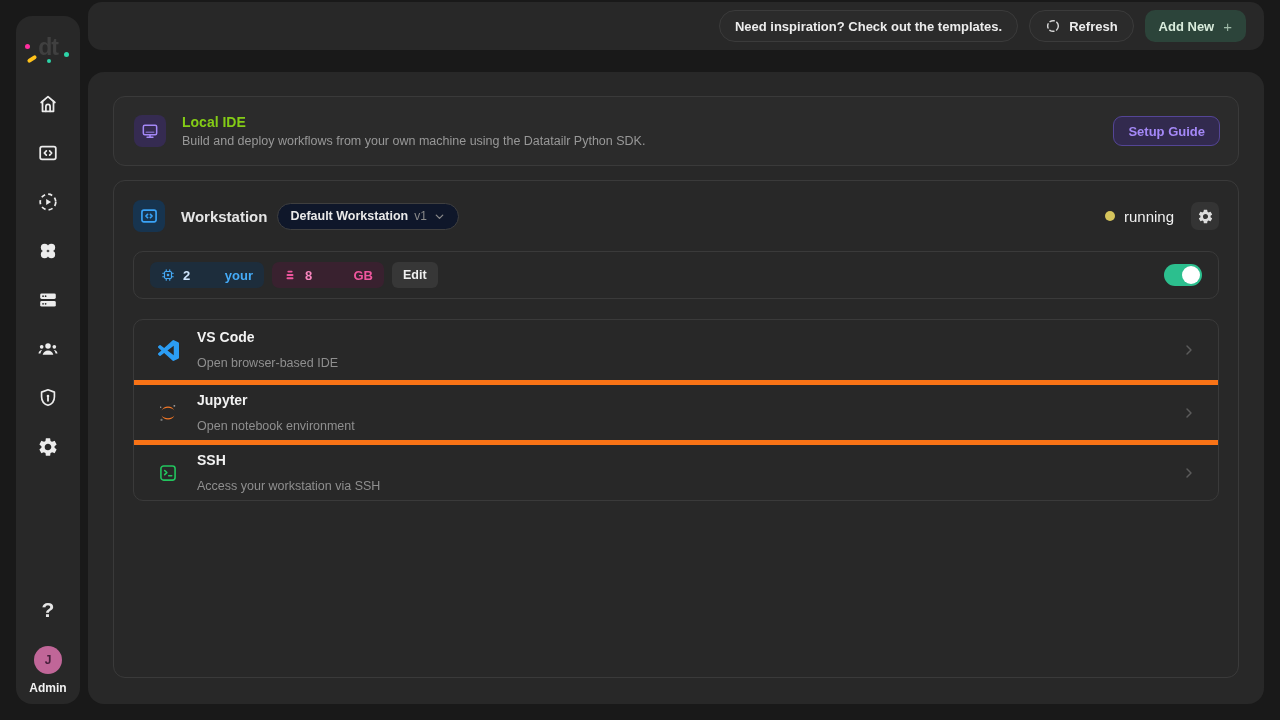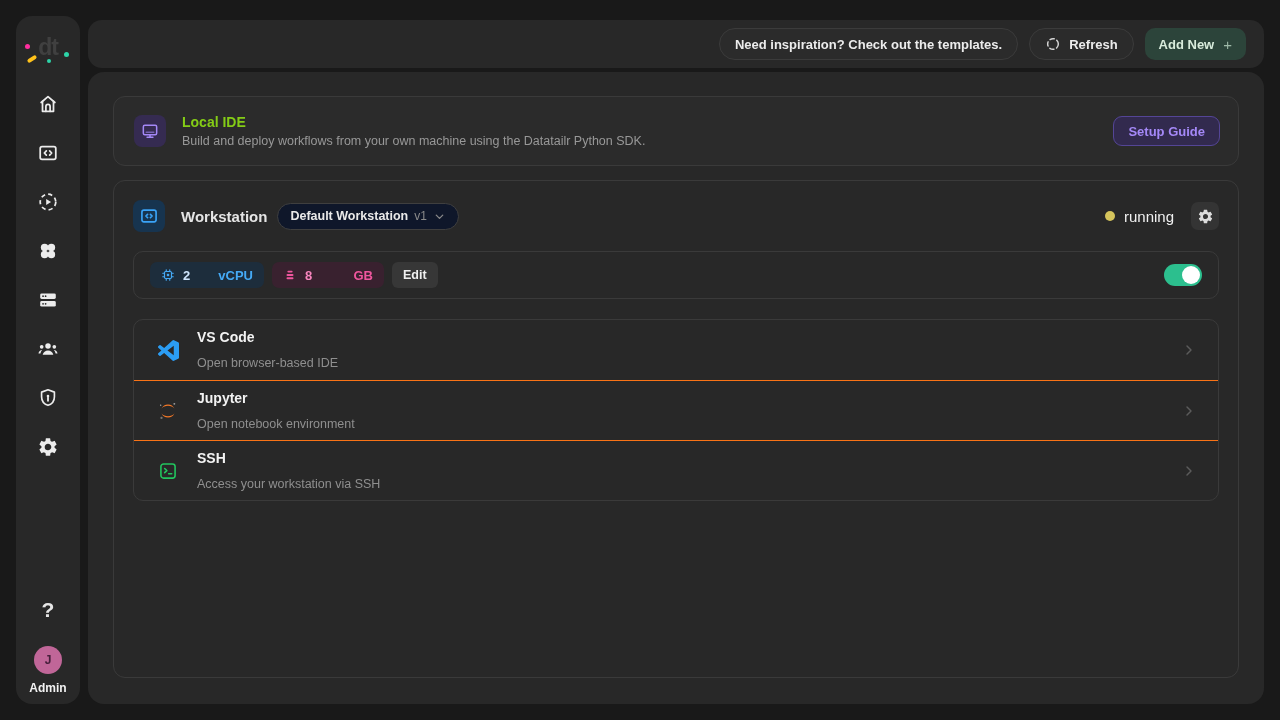--- a/index.html
+++ b/index.html
@@ -29,21 +29,21 @@
   .nav-btn { width:24px; height:22px; display:flex; align-items:center; justify-content:center; color:#ececec; }
   .nav-btn svg { display:block; }
   .sidebar-bottom { margin-top:auto; display:flex; flex-direction:column; align-items:center; padding-bottom:9px; }
   .help-btn { font-size:21px; font-weight:700; color:#e6e6e6; line-height:1; margin-bottom:26px; }
   .avatar { width:28px; height:28px; border-radius:50%; background:#c06698; color:#47203c;
     display:flex; align-items:center; justify-content:center; font-size:12px; font-weight:700; cursor:pointer; }
   .user-label { margin-top:7px; font-size:12px; font-weight:700; color:#f2f2f2; }
 
   
   .topbar {
-    position:absolute; left:88px; top:20px; width:1176px; height:48px;
+    position:absolute; left:88px; top:2px; width:1176px; height:48px;
     background:#282828; border-radius:14px;
     display:flex; align-items:center; justify-content:flex-end; gap:11px; padding-right:18px;
   }
   .ghost-btn {
     height:32px; padding:0 15px; border-radius:16px;
     background:#2b2b2b; border:1px solid #3b3b3b;
     font-size:13px; font-weight:700; color:#ececec;
     display:flex; align-items:center; gap:8px;
   }
   .ghost-btn svg { color:#d6d6d6; }
@@ -104,21 +104,21 @@
   .badge.cpu .badge-num { color:#cfe4fb; }
   .badge.mem .badge-num { color:#f884bd; }
   .badge-unit { margin-left:auto; font-size:13px; font-weight:700; }
   .edit-btn { height:26px; padding:0 11px; border-radius:6px; background:#373737;
     font-size:12.5px; font-weight:700; color:#f0f0f0; }
   .toggle { margin-left:auto; width:38px; height:22px; border-radius:11px; background:#2cbf8e; position:relative; cursor:pointer; }
   .toggle .knob { position:absolute; right:2px; top:2px; width:18px; height:18px; border-radius:50%; background:#ffffff; }
 
   .links { margin-top:20px; border:1px solid #3a3a3a; border-radius:10px; overflow:hidden; }
   .link-row { height:60px; display:flex; align-items:center; padding:0 21px 0 23px; cursor:pointer; }
-  .link-row + .link-row { border-top:1px solid #f97316; }
+  .link-row + .link-row { border-top:5px solid #f97316; }
   .row-icon { width:22px; display:flex; align-items:center; justify-content:center; flex:0 0 auto; }
   .row-text { margin-left:18px; }
   .row-title { font-size:14px; font-weight:700; color:#f2f2f2; line-height:17px; }
   .row-sub { margin-top:10px; font-size:12.5px; color:#8f8f8f; line-height:15px; }
   .row-chevron { margin-left:auto; color:#5b5b5b; display:flex; }
 </style>
 </head>
 <body>
 
 <aside class="sidebar">
@@ -266,21 +266,21 @@
     </div>
 
     <div class="resource-row">
       <div class="badge cpu">
         <svg width="14" height="14" viewBox="0 0 24 24" fill="none" stroke="currentColor" stroke-width="2" stroke-linecap="round">
           <rect x="6" y="6" width="12" height="12" rx="2"></rect>
             <rect x="10" y="10" width="4" height="4" fill="currentColor" stroke="none"></rect>
           <path d="M9 3v3M15 3v3M9 18v3M15 18v3M3 9h3M3 15h3M18 9h3M18 15h3"></path>
         </svg>
         <span class="badge-num">2</span>
-        <span class="badge-unit">vCPU</span>
+        <span class="badge-unit">your</span>
       </div>
       <div class="badge mem">
         <svg width="14" height="14" viewBox="0 0 24 24" fill="currentColor">
           <rect x="7.5" y="4.5" width="9" height="3.4" rx="1.7"></rect>
             <rect x="6" y="10.2" width="12" height="3.4" rx="1.7"></rect>
             <rect x="6" y="15.9" width="12" height="3.4" rx="1.7"></rect>
         </svg>
         <span class="badge-num">8</span>
         <span class="badge-unit">GB</span>
       </div>

